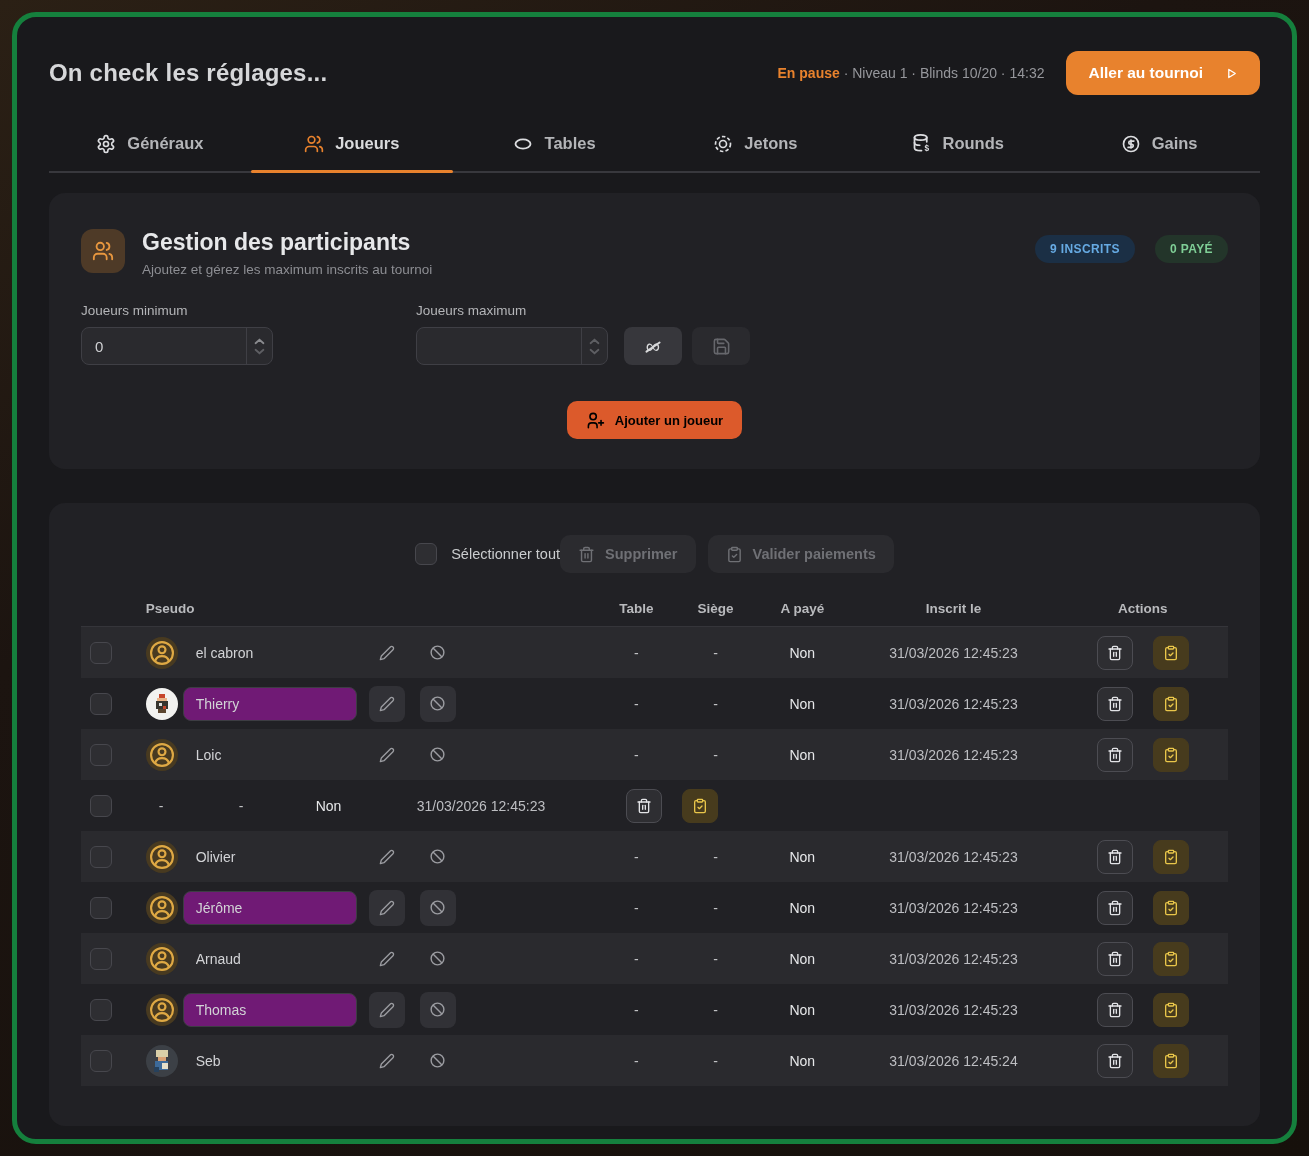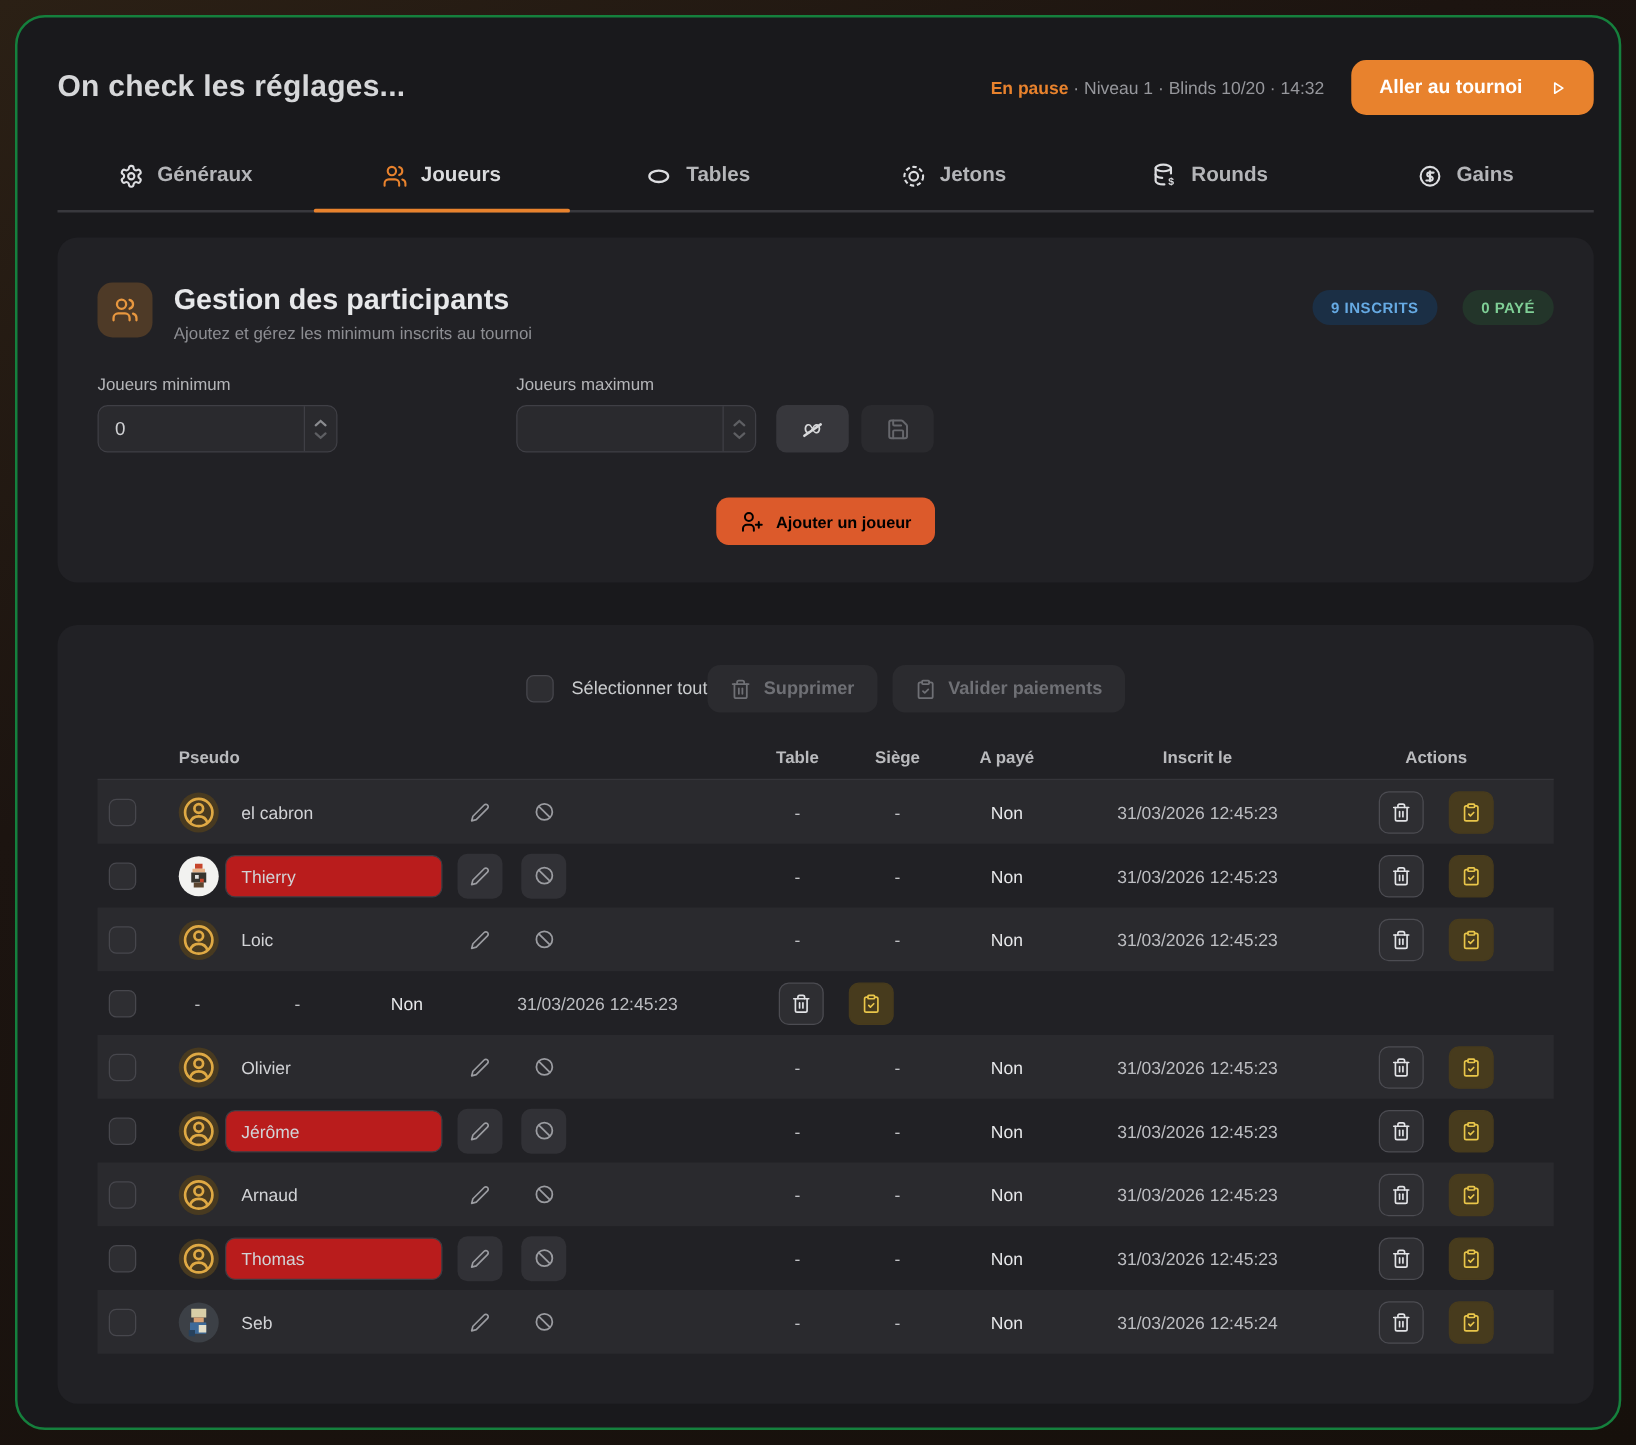--- a/index.html
+++ b/index.html
@@ -4,22 +4,22 @@
 <style>
   * { margin:0; padding:0; box-sizing:border-box; }
   html,body { width:1309px; height:1156px; overflow:hidden; }
   body {
     font-family:"Liberation Sans","DejaVu Sans",sans-serif;
     background:linear-gradient(150deg,#2b2015 0%,#1c1410 35%,#16100b 100%);
     color:#d5d6d8;
   }
   .panel {
     position:absolute; left:12px; top:12px; width:1285px; height:1132px;
-    background:#19191c; border:2px solid #15803d; border-radius:24px;
-    padding:34px 20px 0 32px;
+    background:#19191c; border:5px solid #15803d; border-radius:24px;
+    padding:34px 32px 0 32px;
   }
   
   .hdr { display:flex; align-items:center; justify-content:space-between; }
   .hdr-title { font-size:24px; font-weight:bold; letter-spacing:.2px; color:#d6d7d9; }
   .hdr-right { display:flex; align-items:center; gap:22px; }
   .hdr-status { font-size:14px; color:#96979c; }
   .hdr-status .status-live { color:#e8822d; font-weight:bold; }
   .go-btn {
     display:flex; align-items:center; gap:22px; height:44px; padding:0 22px;
     background:#e8822d; border:none; border-radius:12px; cursor:pointer;
@@ -114,21 +114,21 @@
   .c-reg { width:210px; } .c-actions { width:172px; gap:20px; }
   .dash { color:#c0c1c4; }
   .paid-v { color:#e7e8ea; }
   .reg-v { color:#bdbec2; }
   .avatar { width:32px; height:32px; border-radius:50%; flex:none;
     display:flex; align-items:center; justify-content:center; }
   .av-default { background:#483a20; color:#dfa944; }
   .av-light { background:#f2f2f0; } .av-dark { background:#3c4046; }
   .name-input {
     width:174px; height:34px; margin-left:5px; border-radius:8px;
-    background:#b91c1c; border:1px solid #3d3d43; color:#d2d3d6;
+    background:#701a75; border:1px solid #3d3d43; color:#d2d3d6;
     font-size:14px; font-family:inherit; padding:0 12px; outline:none;
   }
   .trow.alt .name-input { background:transparent; border-color:transparent; }
   .mini-btn {
     width:36px; height:36px; margin-left:12px; border-radius:8px; border:none;
     background:#313136; color:#9b9ca1; display:flex; align-items:center;
     justify-content:center; cursor:pointer;
   }
   .mini-btn + .mini-btn { margin-left:15px; }
   .trow.alt .mini-btn { background:transparent; }
@@ -230,21 +230,21 @@
       <div class="icon-tile">
         <svg width="22" height="22" viewBox="0 0 24 24" fill="none" stroke="currentColor" stroke-width="2" stroke-linecap="round" stroke-linejoin="round">
             <circle cx="9" cy="7" r="4"></circle>
             <path d="M16 21v-2a4 4 0 0 0-4-4H6a4 4 0 0 0-4 4v2"></path>
             <path d="M16 3.13a4 4 0 0 1 0 7.75"></path>
             <path d="M22 21v-2a4 4 0 0 0-3-3.87"></path>
           </svg>
       </div>
       <div class="card1-titles">
         <div class="card1-title">Gestion des participants</div>
-        <div class="card1-sub">Ajoutez et gérez les minimum inscrits au tournoi</div>
+        <div class="card1-sub">Ajoutez et gérez les maximum inscrits au tournoi</div>
       </div>
       <div class="badges">
         <span class="badge badge-blue">9 INSCRITS</span>
         <span class="badge badge-green">0 PAYÉ</span>
       </div>
     </div>
 
     <div class="fields">
       <div class="field">
         <div class="field-label">Joueurs minimum</div>

